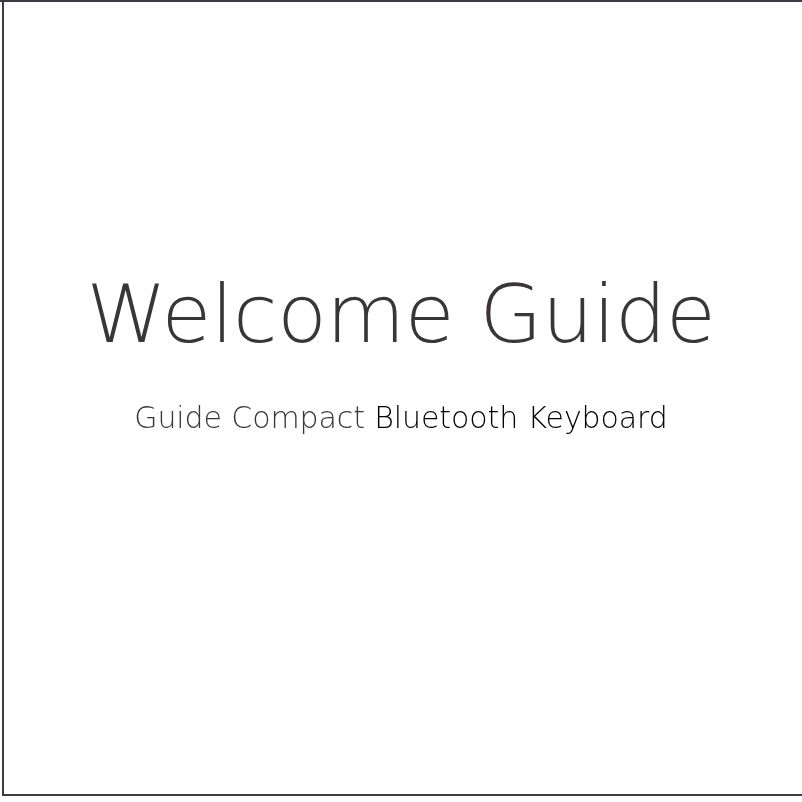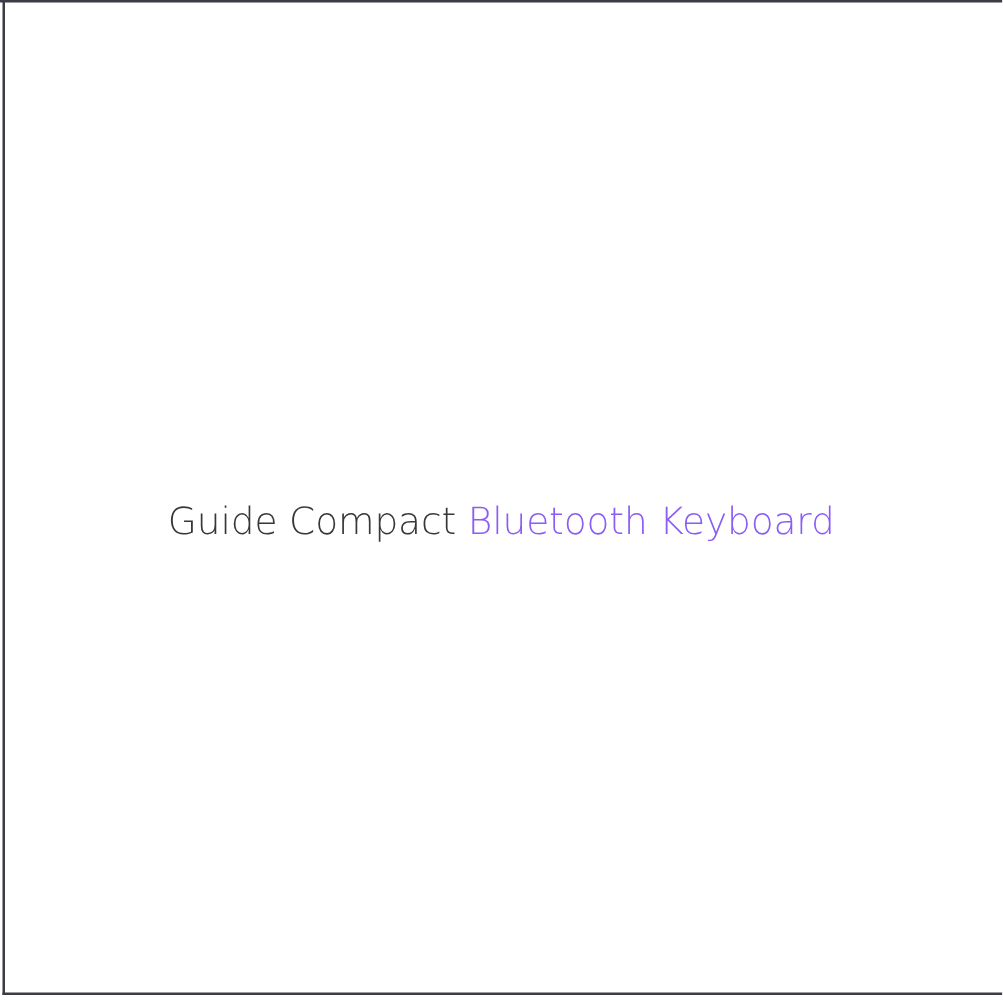--- a/index.html
+++ b/index.html
@@ -88,21 +88,21 @@
     letter-spacing: -0.1px;
     color: #3a3537;
     white-space: nowrap;
   }
 
   .subtitle-product {
     color: #3a3537;
   }
 
   .subtitle-highlight {
-    color: #8b5cf6;
+    color: #000000;
   }
 
   
   .cover-blank-area {
     position: absolute;
     left: 4px;
     top: 460px;
     width: 796px;
     height: 334px;
   }
@@ -111,20 +111,21 @@
 <body>
 
 <div class="page">
 
   <div class="edge edge-top"></div>
   <div class="edge edge-left"></div>
   <div class="edge edge-bottom"></div>
 
   <div class="cover">
 
+    <h1 class="cover-title">Welcome Guide</h1>
 
     <p class="cover-subtitle">
       <span class="subtitle-product">Guide Compact </span><span class="subtitle-highlight">Bluetooth Keyboard</span>
     </p>
 
     <div class="cover-blank-area"></div>
 
   </div>
 </div>
 

